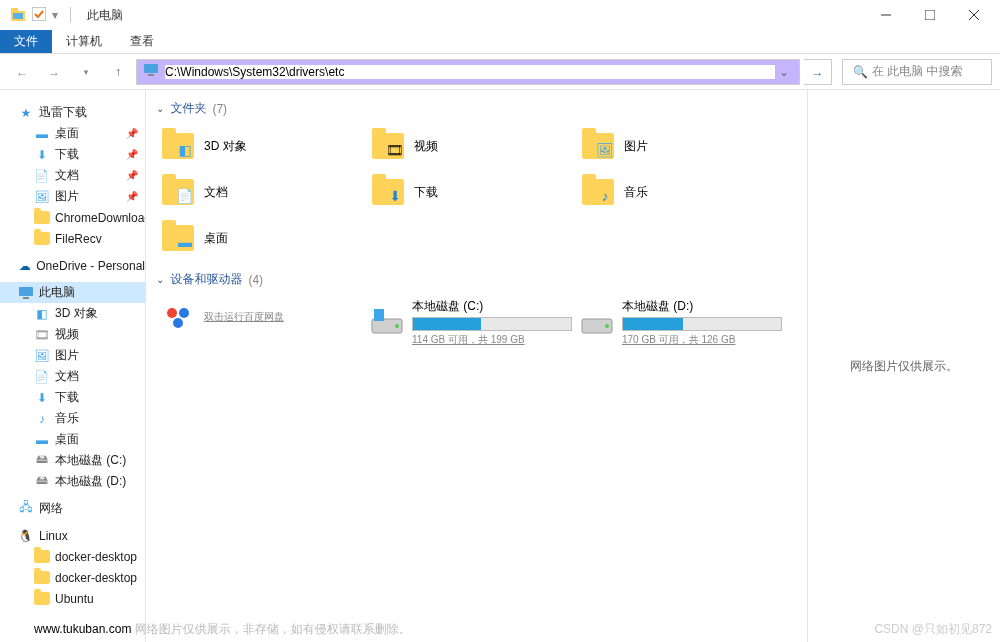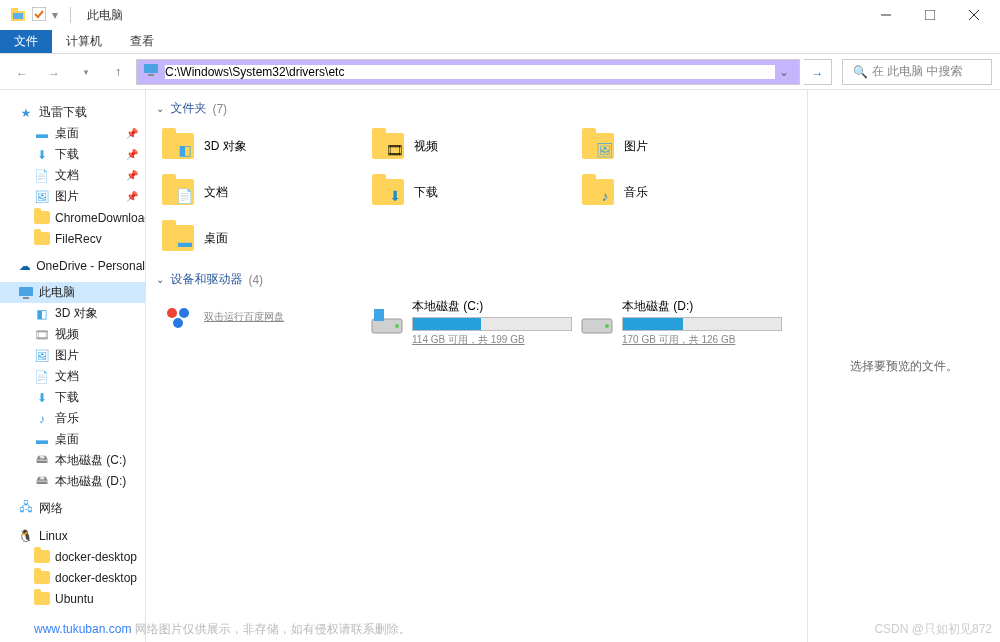--- a/index.html
+++ b/index.html
@@ -371,18 +371,18 @@
             <div class="dbar">
               <div class="fill" style="width:38%"></div>
             </div>
             <span class="sub">170 GB 可用，共 126 GB</span>
           </div>
         </div>
     </div>
   </div>
 
   <div class="preview">
-    <span>选择要预览的文件。</span>
+    <span>网络图片仅供展示。</span>
   </div>
 </div>
 
-<div class="statusbar"><span style="color:#3b82f6">www.tukuban.com</span> <span>网络图片仅供展示，非存储，如有侵权请联系删除。</span></div>
+<div class="statusbar"><span style="color:#000000">www.tukuban.com</span> <span>网络图片仅供展示，非存储，如有侵权请联系删除。</span></div>
 <div class="watermark2">CSDN @只如初见872</div>
 
 </body></html>

